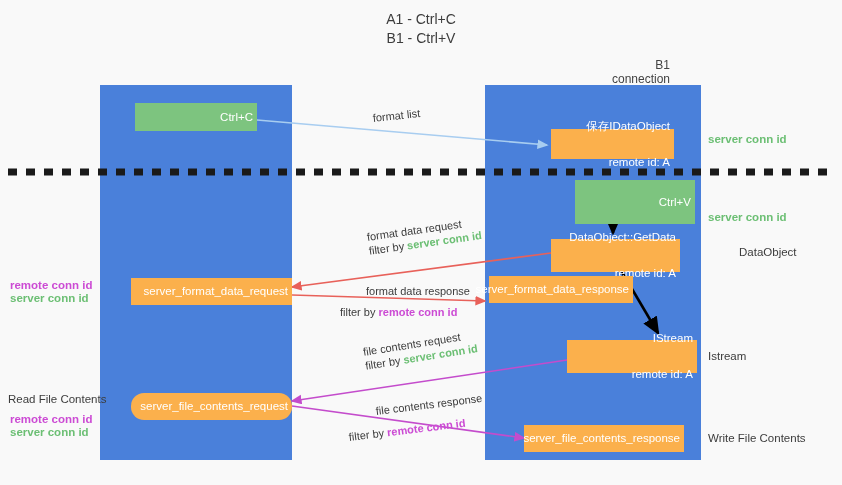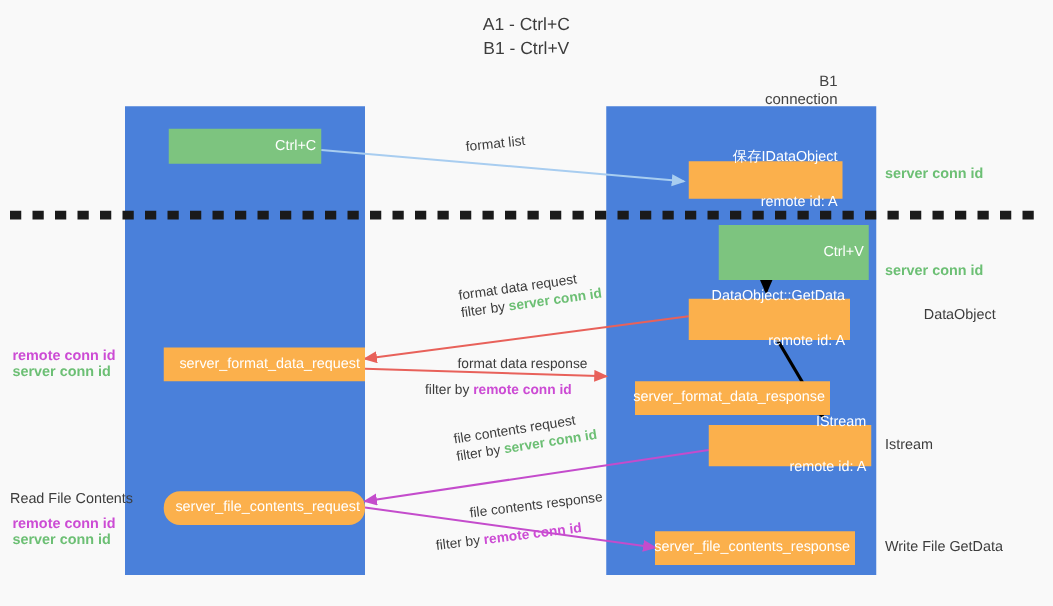--- a/index.html
+++ b/index.html
@@ -153,21 +153,21 @@
 
   <div class="node green" style="left:575px; top:180px; width:120px; height:44px;">
     <span>Ctrl+V</span>
   </div>
 
   <div class="node orange" style="left:551px; top:239px; width:129px; height:33px;">
     <span>DataObject::GetData</span>
     <span>remote id: A</span>
   </div>
 
-  <div class="node orange" style="left:489px; top:305px; width:156px; height:27px;margin-left:19px;">
+  <div class="node orange" style="left:489px; top:276px; width:144px; height:27px;">
     <span>server_format_data_response</span>
   </div>
 
   <div class="node orange" style="left:567px; top:340px; width:130px; height:33px;">
     <span>IStream</span>
     <span>remote id: A</span>
   </div>
 
   <div class="node orange" style="left:524px; top:425px; width:160px; height:27px;">
     <span>server_file_contents_response</span>
@@ -198,21 +198,21 @@
     <div>file contents response</div>
   </div>
   <div class="edge-label rot-d" style="left:348px; top:430px;">
     <span>filter by </span><span class="magenta-txt">remote conn id</span>
   </div>
 
   <div class="side-label bold green-txt" style="left:708px; top:132px;">server conn id</div>
   <div class="side-label bold green-txt" style="left:708px; top:210px;">server conn id</div>
   <div class="side-label" style="left:708px; top:245px;margin-left:31px;">DataObject</div>
   <div class="side-label" style="left:708px; top:349px;">Istream</div>
-  <div class="side-label" style="left:708px; top:431px;">Write File GetData</div>
+  <div class="side-label" style="left:708px; top:431px;">Write File Contents</div>
 
   <div class="side-label bold magenta-txt" style="left:10px; top:278px;">remote conn id</div>
   <div class="side-label bold green-txt" style="left:10px; top:291px;">server conn id</div>
 
   <div class="side-label" style="left:8px; top:392px;">Read File Contents</div>
   <div class="side-label bold magenta-txt" style="left:10px; top:412px;">remote conn id</div>
   <div class="side-label bold green-txt" style="left:10px; top:425px;">server conn id</div>
 
 </div>
 

